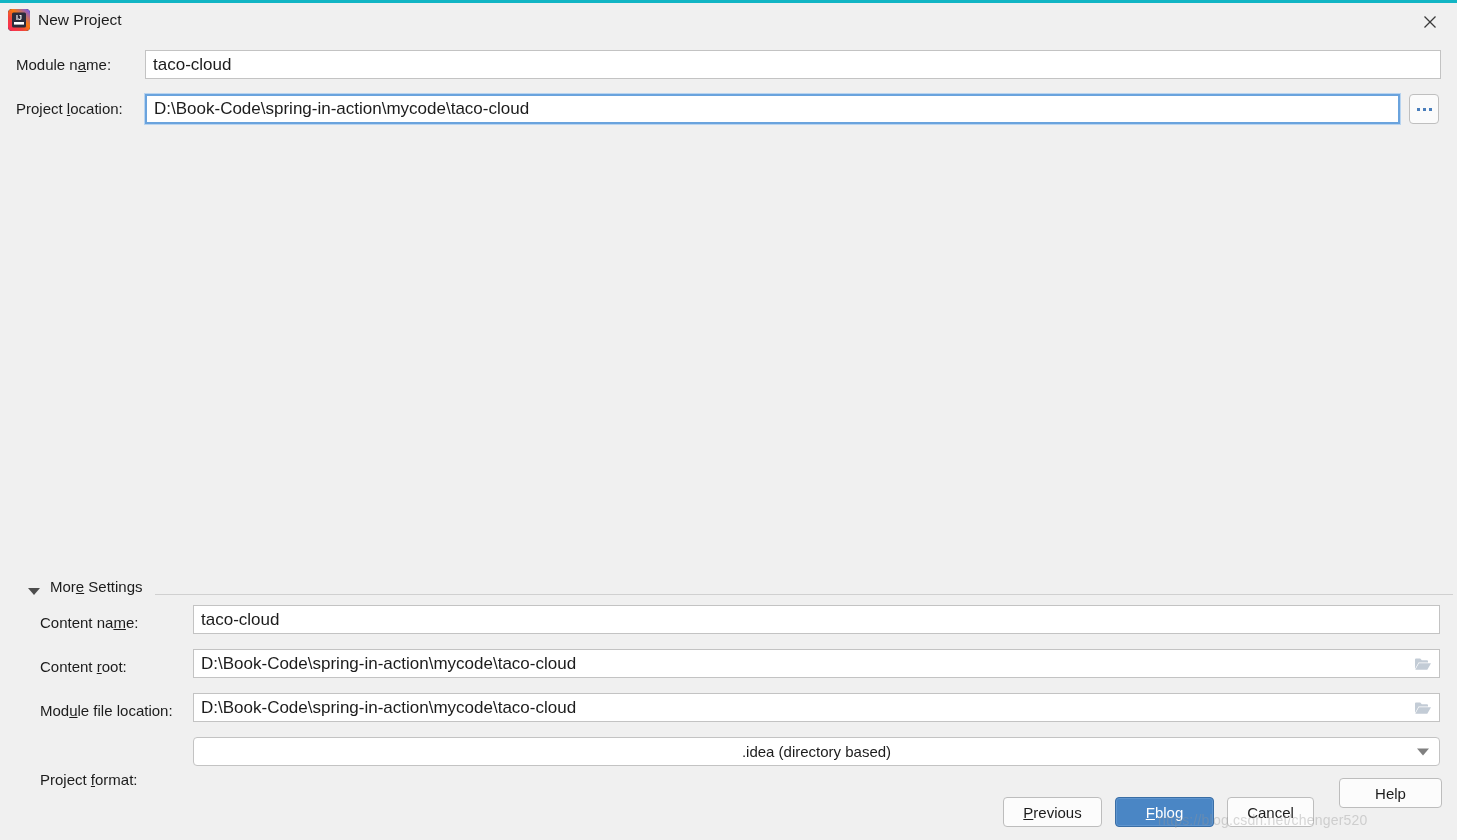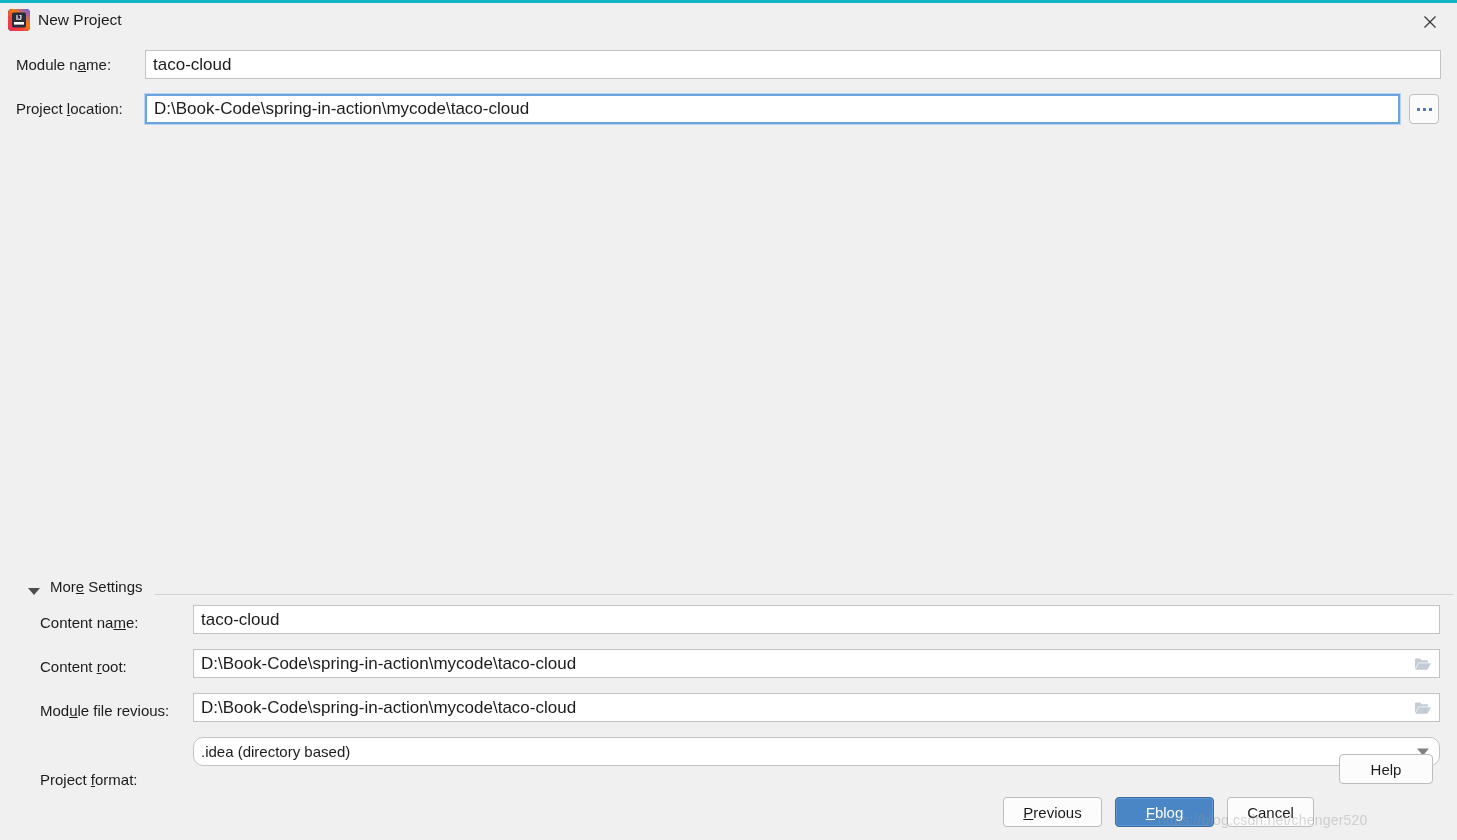--- a/index.html
+++ b/index.html
@@ -101,28 +101,29 @@
   .browse-btn .dot {
     width: 3px; height: 3px;
     background: #4a7ebb;
   }
 
   
   .combo {
     position: absolute;
     background: #ffffff;
     border: 1px solid #c3c3c3;
-    border-radius: 10px;
+    border-radius: 4px;
     font-size: 15px;
     color: #1c1c1c;
     padding: 0 7px;
     display: flex;
     align-items: center;
     white-space: nowrap;
     cursor: pointer;
+    justify-content: center;
   }
   .combo-arrow {
     position: absolute;
     right: 10px; top: 50%;
     transform: translateY(-50%);
     width: 0; height: 0;
     border-left: 6px solid transparent;
     border-right: 6px solid transparent;
     border-top: 7px solid #808080;
   }
@@ -261,21 +262,21 @@
 <div class="field with-icon" style="left:193px; top:649px; width:1247px; height:29px;">
   <span>D:\Book-Code\spring-in-action\mycode\taco-cloud</span>
   <span class="field-icon">
     <svg width="18" height="14" viewBox="0 0 18 14">
       <path d="M1 2.5 A1 1 0 0 1 2 1.5 H6.2 L7.8 3.3 H13 A1 1 0 0 1 14 4.3 V5.4 H4.6 L1 12 Z" fill="#c3ccd6"></path>
       <path d="M4.9 6.2 H17 L13.6 12.3 A1 1 0 0 1 12.7 12.8 H1.3 Z" fill="#c3ccd6"></path>
     </svg>
   </span>
 </div>
 
-<div class="row-label" style="left:40px; top:701px;"><span>Mod</span><u>u</u><span>le file revious:</span></div>
+<div class="row-label" style="left:40px; top:701px;"><span>Mod</span><u>u</u><span>le file location:</span></div>
 
 <div class="field with-icon" style="left:193px; top:693px; width:1247px; height:29px;">
   <span>D:\Book-Code\spring-in-action\mycode\taco-cloud</span>
   <span class="field-icon">
     <svg width="18" height="14" viewBox="0 0 18 14">
       <path d="M1 2.5 A1 1 0 0 1 2 1.5 H6.2 L7.8 3.3 H13 A1 1 0 0 1 14 4.3 V5.4 H4.6 L1 12 Z" fill="#c3ccd6"></path>
       <path d="M4.9 6.2 H17 L13.6 12.3 A1 1 0 0 1 12.7 12.8 H1.3 Z" fill="#c3ccd6"></path>
     </svg>
   </span>
 </div>
@@ -298,19 +299,19 @@
     <u>F</u>
     <span>blog</span>
   </div>
 
 <div class="btn" style="left:1227px; top:797px; width:87px;">
     <span>Cancel</span>
     <u></u>
     <span></span>
   </div>
 
-<div class="btn" style="left:1339px; top:754px; width:94px;">
+<div class="btn" style="left:1339px; top:778px; width:103px;">
     <span>Help</span>
     <u></u>
     <span></span>
   </div>
 
 <div class="watermark">https://blog.csdn.net/chenger520</div>
 
 </body></html>

